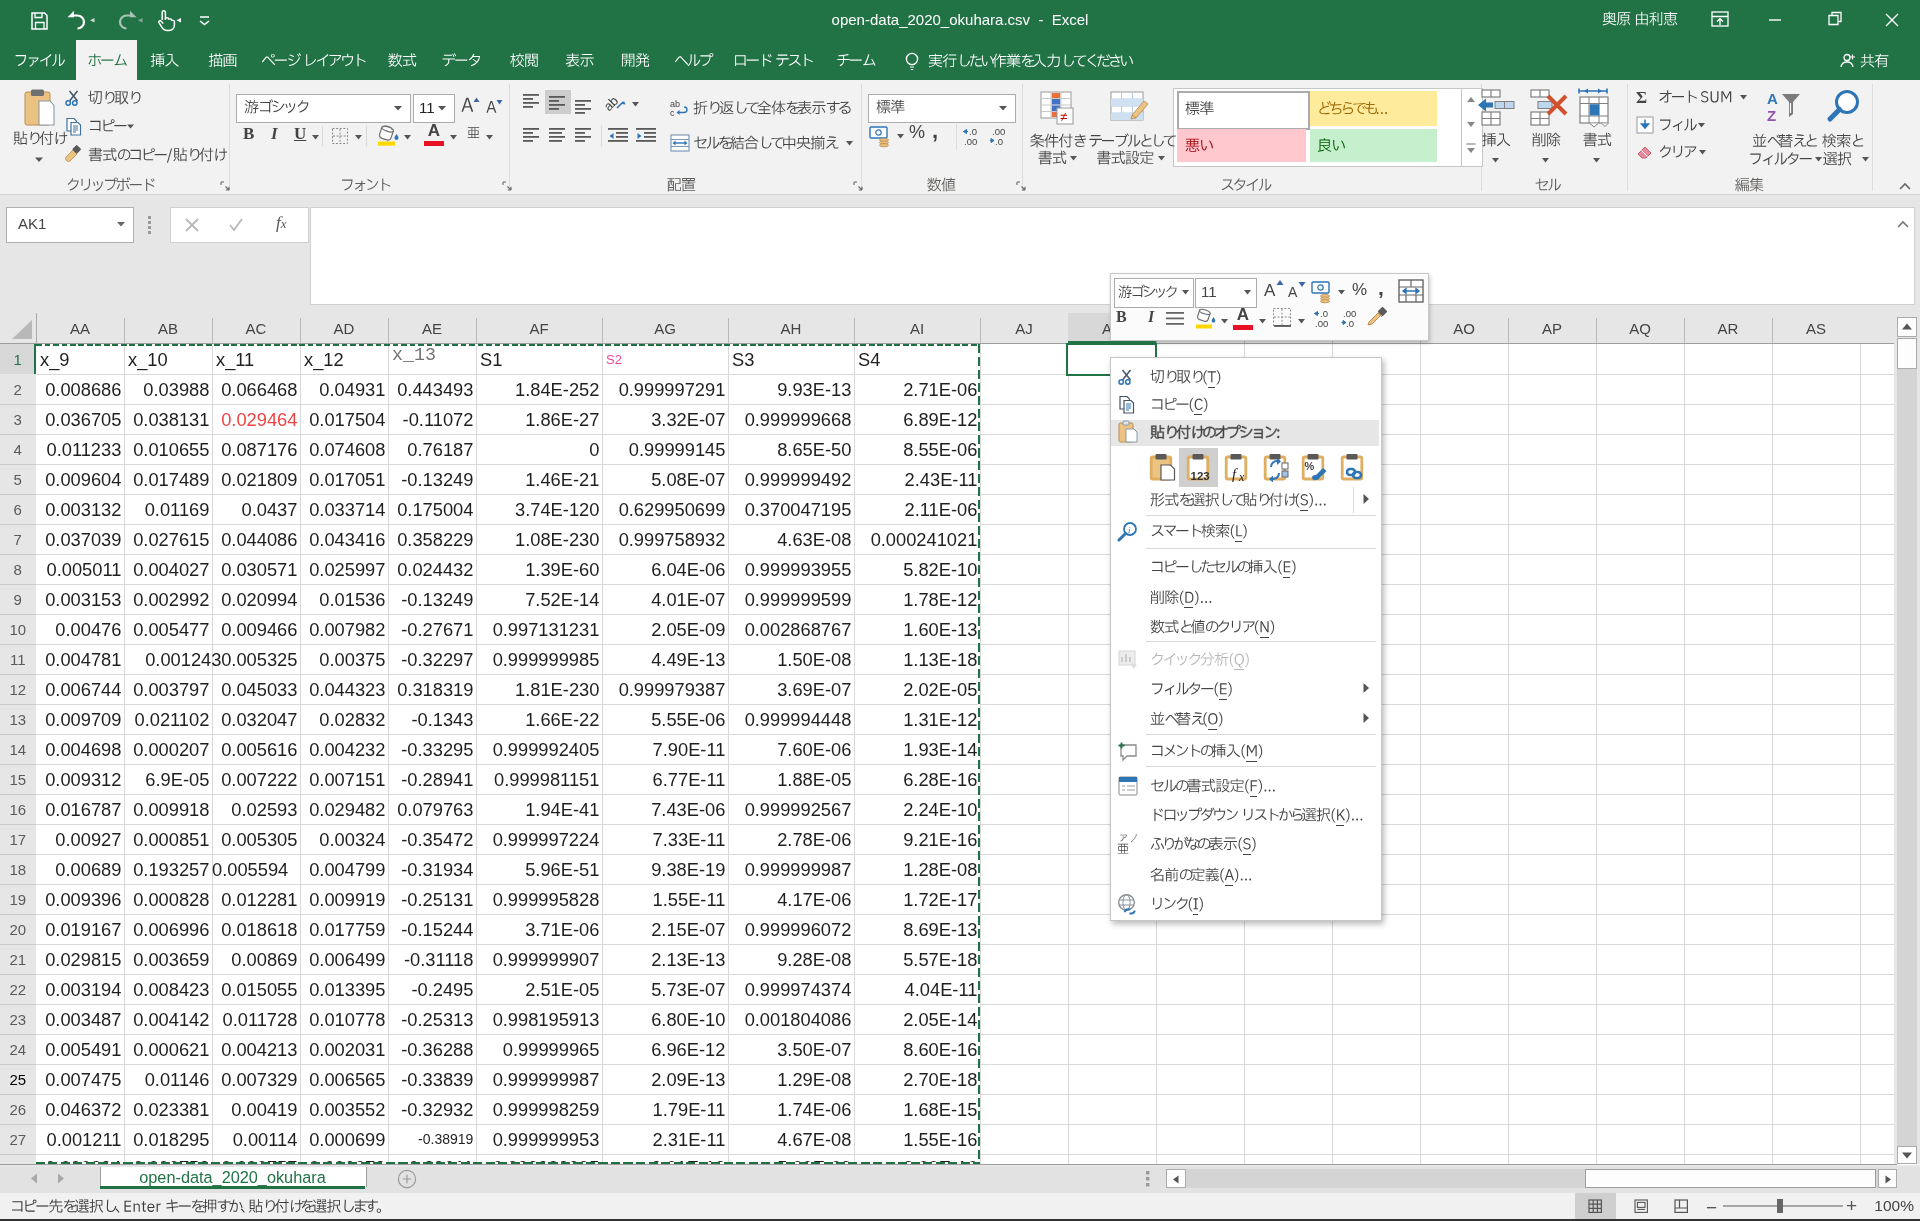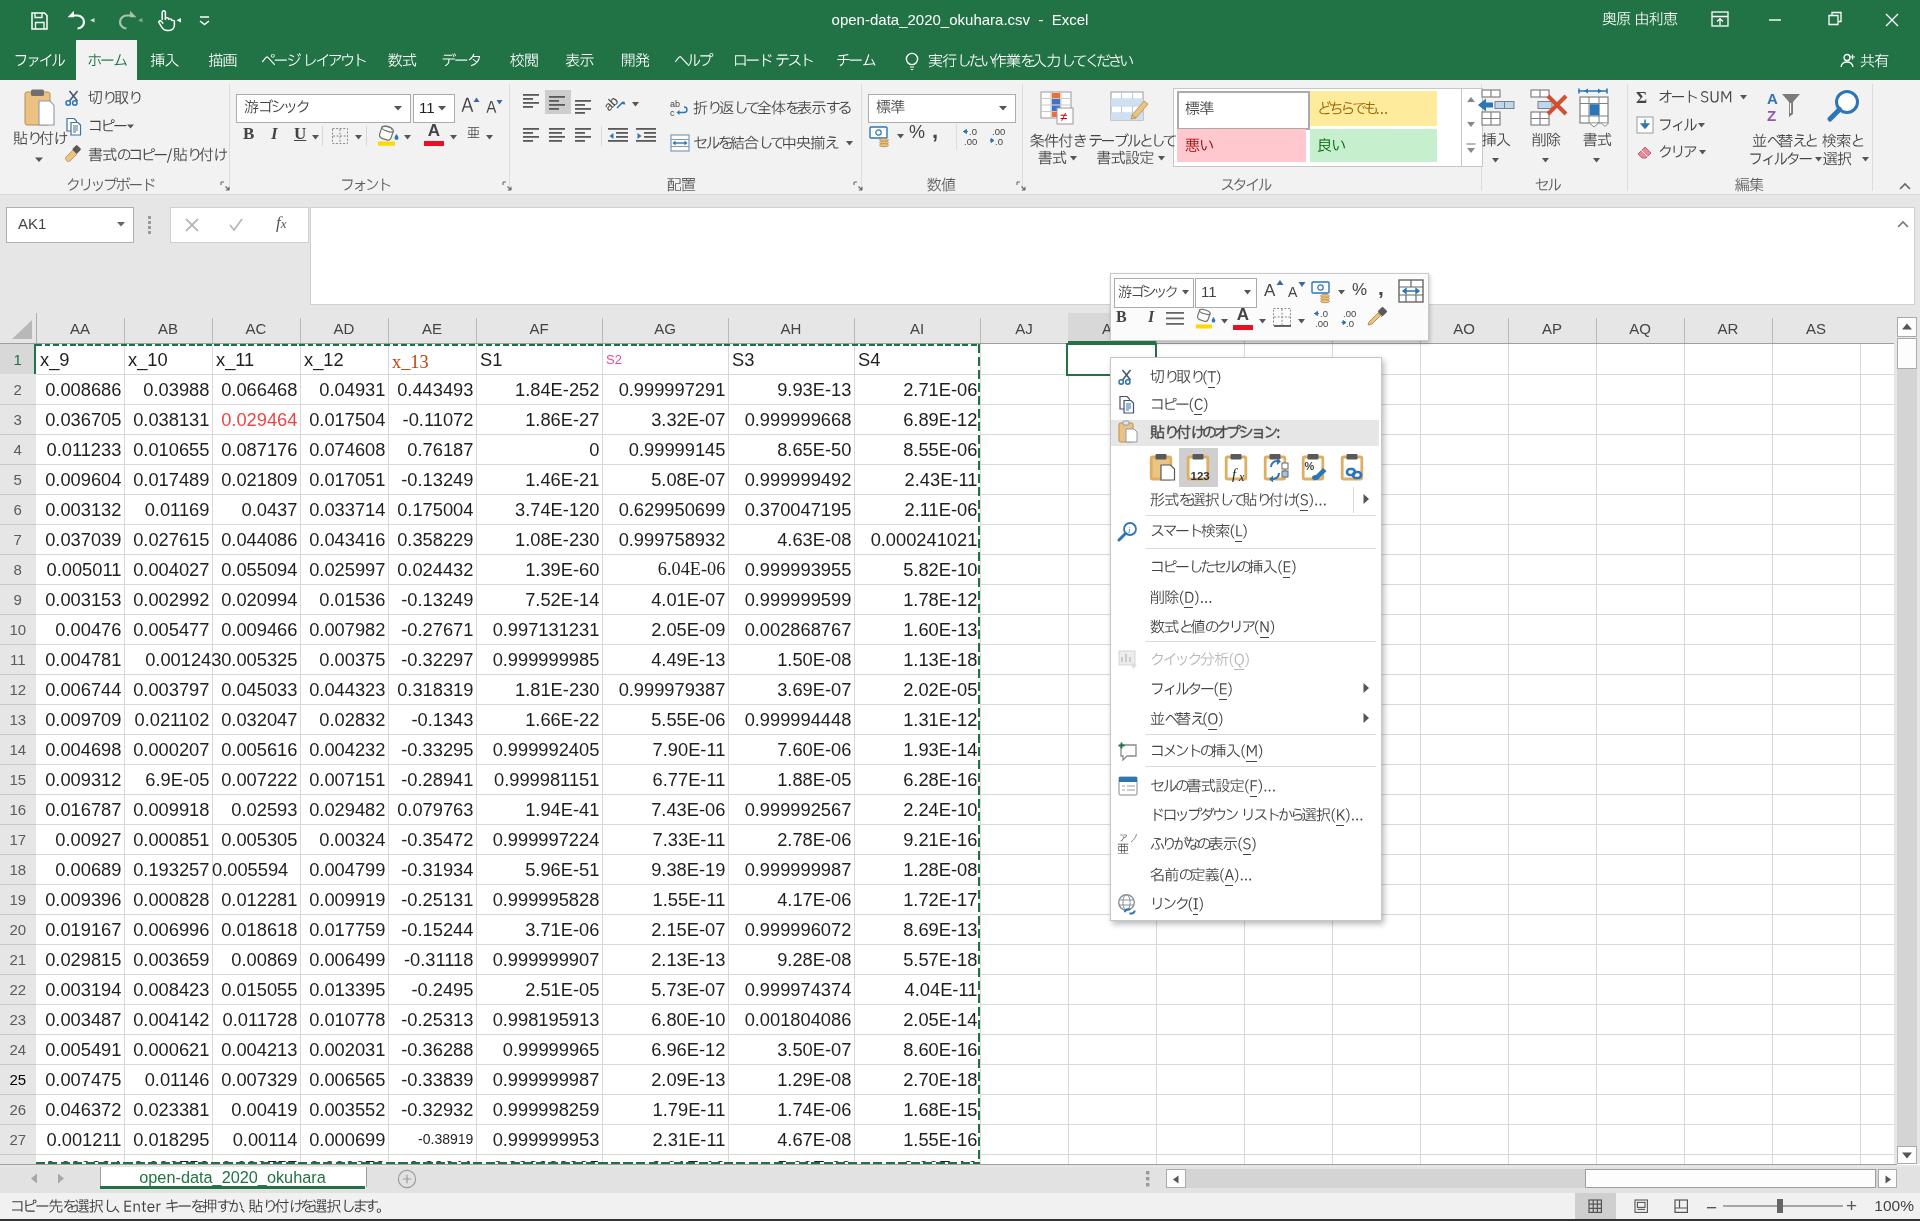--- a/index.html
+++ b/index.html
@@ -528,21 +528,21 @@
 <div style="position:absolute;left:36px;top:1033.6px;width:1858px;height:1px;background:#d9d9d9"></div>
 <div style="position:absolute;left:36px;top:1063.6px;width:1858px;height:1px;background:#d9d9d9"></div>
 <div style="position:absolute;left:36px;top:1093.6px;width:1858px;height:1px;background:#d9d9d9"></div>
 <div style="position:absolute;left:36px;top:1123.6px;width:1858px;height:1px;background:#d9d9d9"></div>
 <div style="position:absolute;left:36px;top:1153.6px;width:1858px;height:1px;background:#d9d9d9"></div>
 <div style="position:absolute;left:0px;top:1164px;width:1897px;height:1.4px;background:#9e9e9e"></div>
 <div style="position:absolute;left:40px;top:344.6px;width:82px;height:29px;font-size:18.3px;color:#1f1f1f;font-family:'Liberation Sans',sans-serif;line-height:29px;overflow:hidden">x_9</div>
 <div style="position:absolute;left:128px;top:344.6px;width:82px;height:29px;font-size:18.3px;color:#1f1f1f;font-family:'Liberation Sans',sans-serif;line-height:29px;overflow:hidden">x_10</div>
 <div style="position:absolute;left:216px;top:344.6px;width:82px;height:29px;font-size:18.3px;color:#1f1f1f;font-family:'Liberation Sans',sans-serif;line-height:29px;overflow:hidden">x_11</div>
 <div style="position:absolute;left:304px;top:344.6px;width:82px;height:29px;font-size:18.3px;color:#1f1f1f;font-family:'Liberation Sans',sans-serif;line-height:29px;overflow:hidden">x_12</div>
-<div style="position:absolute;left:392px;top:348px;width:82px;height:29px;font-size:18.3px;color:#c2410c;font-family:Liberation Serif, serif;line-height:29px;overflow:hidden">x_13</div>
+<div style="position:absolute;left:392px;top:341px;width:82px;height:29px;font-size:18.3px;color:#737373;font-family:Liberation Mono, monospace;line-height:29px;overflow:hidden">x_13</div>
 <div style="position:absolute;left:480px;top:344.6px;width:120px;height:29px;font-size:18.3px;color:#1f1f1f;font-family:'Liberation Sans',sans-serif;line-height:29px;overflow:hidden">S1</div>
 <div style="position:absolute;left:606px;top:344.6px;width:120px;height:29px;font-size:13px;color:#ec4899;font-family:'Liberation Sans',sans-serif;line-height:29px;overflow:hidden">S2</div>
 <div style="position:absolute;left:732px;top:344.6px;width:120px;height:29px;font-size:18.3px;color:#1f1f1f;font-family:'Liberation Sans',sans-serif;line-height:29px;overflow:hidden">S3</div>
 <div style="position:absolute;left:858px;top:344.6px;width:120px;height:29px;font-size:18.3px;color:#1f1f1f;font-family:'Liberation Sans',sans-serif;line-height:29px;overflow:hidden">S4</div>
 <div style="position:absolute;left:36px;top:374.6px;width:85.4px;height:29px;font-size:18.3px;color:#1f1f1f;font-family:'Liberation Sans',sans-serif;line-height:29px;text-align:right;overflow:hidden">0.008686</div>
 <div style="position:absolute;left:124px;top:374.6px;width:85.4px;height:29px;font-size:18.3px;color:#1f1f1f;font-family:'Liberation Sans',sans-serif;line-height:29px;text-align:right;overflow:hidden">0.03988</div>
 <div style="position:absolute;left:212px;top:374.6px;width:85.4px;height:29px;font-size:18.3px;color:#1f1f1f;font-family:'Liberation Sans',sans-serif;line-height:29px;text-align:right;overflow:hidden">0.066468</div>
 <div style="position:absolute;left:300px;top:374.6px;width:85.4px;height:29px;font-size:18.3px;color:#1f1f1f;font-family:'Liberation Sans',sans-serif;line-height:29px;text-align:right;overflow:hidden">0.04931</div>
 <div style="position:absolute;left:388px;top:374.6px;width:85.4px;height:29px;font-size:18.3px;color:#1f1f1f;font-family:'Liberation Sans',sans-serif;line-height:29px;text-align:right;overflow:hidden">0.443493</div>
 <div style="position:absolute;left:476px;top:374.6px;width:123.4px;height:29px;font-size:18.3px;color:#1f1f1f;font-family:'Liberation Sans',sans-serif;line-height:29px;text-align:right;overflow:hidden">1.84E-252</div>
@@ -589,25 +589,25 @@
 <div style="position:absolute;left:124px;top:524.6px;width:85.4px;height:29px;font-size:18.3px;color:#1f1f1f;font-family:'Liberation Sans',sans-serif;line-height:29px;text-align:right;overflow:hidden">0.027615</div>
 <div style="position:absolute;left:212px;top:524.6px;width:85.4px;height:29px;font-size:18.3px;color:#1f1f1f;font-family:'Liberation Sans',sans-serif;line-height:29px;text-align:right;overflow:hidden">0.044086</div>
 <div style="position:absolute;left:300px;top:524.6px;width:85.4px;height:29px;font-size:18.3px;color:#1f1f1f;font-family:'Liberation Sans',sans-serif;line-height:29px;text-align:right;overflow:hidden">0.043416</div>
 <div style="position:absolute;left:388px;top:524.6px;width:85.4px;height:29px;font-size:18.3px;color:#1f1f1f;font-family:'Liberation Sans',sans-serif;line-height:29px;text-align:right;overflow:hidden">0.358229</div>
 <div style="position:absolute;left:476px;top:524.6px;width:123.4px;height:29px;font-size:18.3px;color:#1f1f1f;font-family:'Liberation Sans',sans-serif;line-height:29px;text-align:right;overflow:hidden">1.08E-230</div>
 <div style="position:absolute;left:602px;top:524.6px;width:123.4px;height:29px;font-size:18.3px;color:#1f1f1f;font-family:'Liberation Sans',sans-serif;line-height:29px;text-align:right;overflow:hidden">0.999758932</div>
 <div style="position:absolute;left:728px;top:524.6px;width:123.4px;height:29px;font-size:18.3px;color:#1f1f1f;font-family:'Liberation Sans',sans-serif;line-height:29px;text-align:right;overflow:hidden">4.63E-08</div>
 <div style="position:absolute;left:854px;top:524.6px;width:123.4px;height:29px;font-size:18.3px;color:#1f1f1f;font-family:'Liberation Sans',sans-serif;line-height:29px;text-align:right;overflow:hidden">0.000241021</div>
 <div style="position:absolute;left:36px;top:554.6px;width:85.4px;height:29px;font-size:18.3px;color:#1f1f1f;font-family:'Liberation Sans',sans-serif;line-height:29px;text-align:right;overflow:hidden">0.005011</div>
 <div style="position:absolute;left:124px;top:554.6px;width:85.4px;height:29px;font-size:18.3px;color:#1f1f1f;font-family:'Liberation Sans',sans-serif;line-height:29px;text-align:right;overflow:hidden">0.004027</div>
-<div style="position:absolute;left:212px;top:554.6px;width:85.4px;height:29px;font-size:18.3px;color:#1f1f1f;font-family:'Liberation Sans',sans-serif;line-height:29px;text-align:right;overflow:hidden">0.055094</div>
+<div style="position:absolute;left:212px;top:554.6px;width:85.4px;height:29px;font-size:18.3px;color:#1f1f1f;font-family:'Liberation Sans',sans-serif;line-height:29px;text-align:right;overflow:hidden">0.030571</div>
 <div style="position:absolute;left:300px;top:554.6px;width:85.4px;height:29px;font-size:18.3px;color:#1f1f1f;font-family:'Liberation Sans',sans-serif;line-height:29px;text-align:right;overflow:hidden">0.025997</div>
 <div style="position:absolute;left:388px;top:554.6px;width:85.4px;height:29px;font-size:18.3px;color:#1f1f1f;font-family:'Liberation Sans',sans-serif;line-height:29px;text-align:right;overflow:hidden">0.024432</div>
 <div style="position:absolute;left:476px;top:554.6px;width:123.4px;height:29px;font-size:18.3px;color:#1f1f1f;font-family:'Liberation Sans',sans-serif;line-height:29px;text-align:right;overflow:hidden">1.39E-60</div>
-<div style="position:absolute;left:602px;top:554.6px;width:123.4px;height:29px;font-size:18.3px;color:#1f1f1f;font-family:Liberation Serif, serif;line-height:29px;text-align:right;overflow:hidden">6.04E-06</div>
+<div style="position:absolute;left:602px;top:554.6px;width:123.4px;height:29px;font-size:18.3px;color:#1f1f1f;font-family:Liberation Sans, sans-serif;line-height:29px;text-align:right;overflow:hidden">6.04E-06</div>
 <div style="position:absolute;left:728px;top:554.6px;width:123.4px;height:29px;font-size:18.3px;color:#1f1f1f;font-family:'Liberation Sans',sans-serif;line-height:29px;text-align:right;overflow:hidden">0.999993955</div>
 <div style="position:absolute;left:854px;top:554.6px;width:123.4px;height:29px;font-size:18.3px;color:#1f1f1f;font-family:'Liberation Sans',sans-serif;line-height:29px;text-align:right;overflow:hidden">5.82E-10</div>
 <div style="position:absolute;left:36px;top:584.6px;width:85.4px;height:29px;font-size:18.3px;color:#1f1f1f;font-family:'Liberation Sans',sans-serif;line-height:29px;text-align:right;overflow:hidden">0.003153</div>
 <div style="position:absolute;left:124px;top:584.6px;width:85.4px;height:29px;font-size:18.3px;color:#1f1f1f;font-family:'Liberation Sans',sans-serif;line-height:29px;text-align:right;overflow:hidden">0.002992</div>
 <div style="position:absolute;left:212px;top:584.6px;width:85.4px;height:29px;font-size:18.3px;color:#1f1f1f;font-family:'Liberation Sans',sans-serif;line-height:29px;text-align:right;overflow:hidden">0.020994</div>
 <div style="position:absolute;left:300px;top:584.6px;width:85.4px;height:29px;font-size:18.3px;color:#1f1f1f;font-family:'Liberation Sans',sans-serif;line-height:29px;text-align:right;overflow:hidden">0.01536</div>
 <div style="position:absolute;left:388px;top:584.6px;width:85.4px;height:29px;font-size:18.3px;color:#1f1f1f;font-family:'Liberation Sans',sans-serif;line-height:29px;text-align:right;overflow:hidden">-0.13249</div>
 <div style="position:absolute;left:476px;top:584.6px;width:123.4px;height:29px;font-size:18.3px;color:#1f1f1f;font-family:'Liberation Sans',sans-serif;line-height:29px;text-align:right;overflow:hidden">7.52E-14</div>
 <div style="position:absolute;left:602px;top:584.6px;width:123.4px;height:29px;font-size:18.3px;color:#1f1f1f;font-family:'Liberation Sans',sans-serif;line-height:29px;text-align:right;overflow:hidden">4.01E-07</div>
 <div style="position:absolute;left:728px;top:584.6px;width:123.4px;height:29px;font-size:18.3px;color:#1f1f1f;font-family:'Liberation Sans',sans-serif;line-height:29px;text-align:right;overflow:hidden">0.999999599</div>

